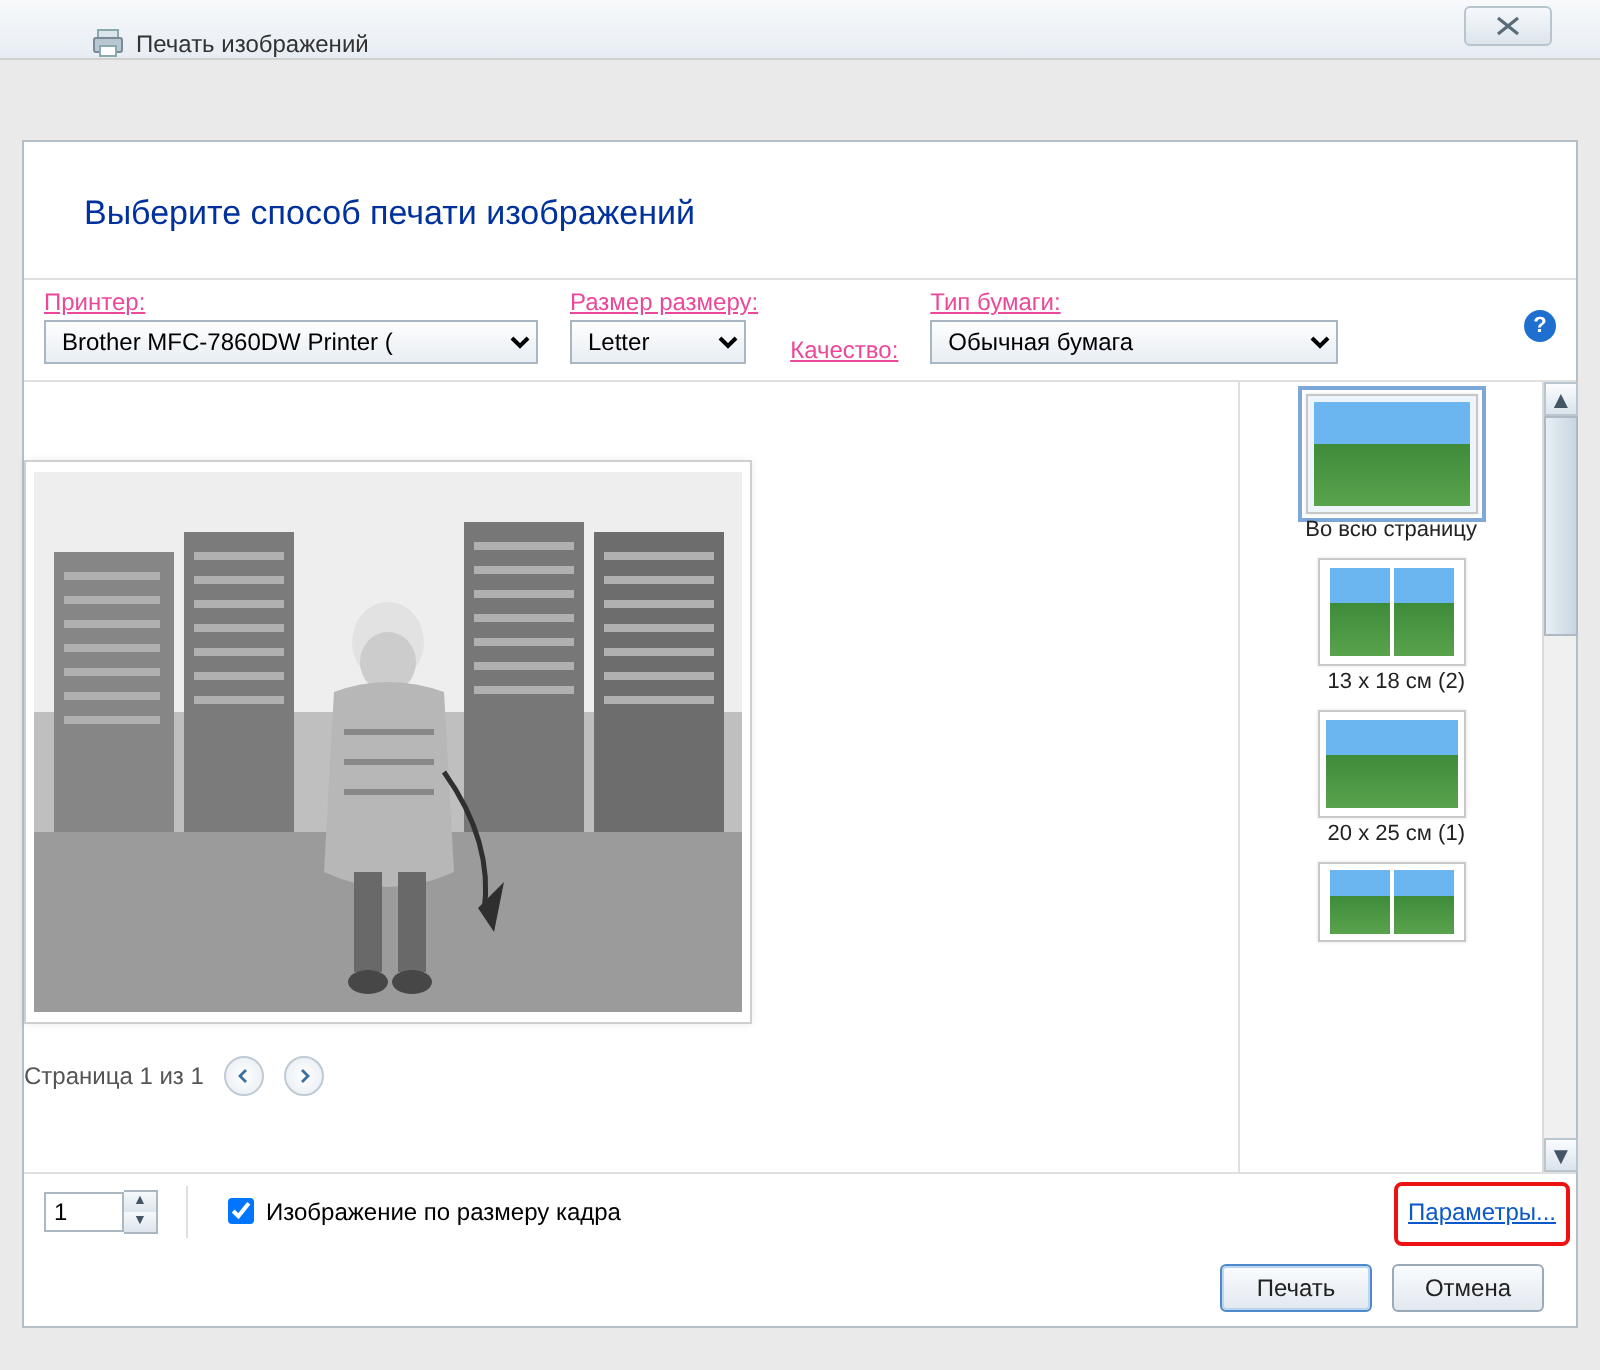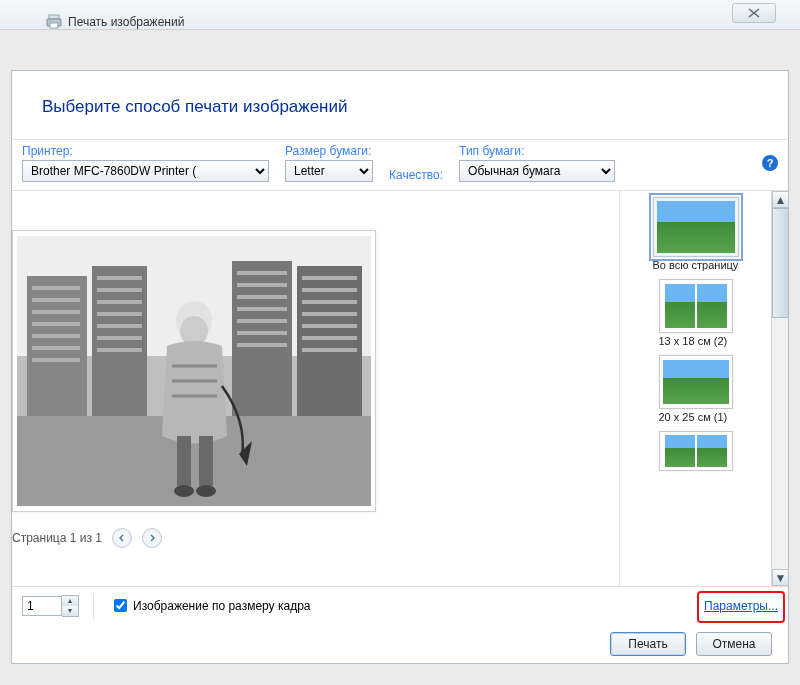--- a/index.html
+++ b/index.html
@@ -6,33 +6,33 @@
 body { background: #eaeaea; width: 800px; height: 685px; overflow: hidden; }
 .titlebar { height: 30px; background: linear-gradient(#f7f9fb,#e7edf3); position: relative; border-bottom: 1px solid #d0d0d0;}
 .close-btn { position:absolute; right:24px; top:3px; width:44px; height:20px; border:1px solid #b8c4ce; border-radius:3px; background:linear-gradient(#f5f8fb,#dde5ec); display:flex; align-items:center; justify-content:center; color:#4a5a66; }
 .window-title { position:absolute; left:34px; top:14px; display:flex; align-items:center; gap:6px; color:#333;margin-left:12px; }
 .printer-icon { width:16px; height:16px; }
 .dialog { position:absolute; left:11px; top:70px; width:778px; height:594px; background:#fff; border:1px solid #b5bfc7;}
 .header-area { padding:26px 0 22px 30px; }
 .header-text { font-size:17px; color:#00319c; }
 .options-row { border-top:1px solid #e0e0e0; border-bottom:1px solid #e0e0e0; padding:4px 10px 8px 10px; display:flex; gap:16px; align-items:flex-end;}
 .opt-col { display:flex; flex-direction:column; gap:2px; }
-.opt-label { color:#3b82f6; }
+.opt-label { color:#ec4899;text-decoration:underline; }
 select.combo { border:1px solid #a7b6c2; background:linear-gradient(#fefefe,#e8eef4); height:22px; padding:1px 4px; }
 .help-btn { margin-left:auto; width:16px; height:16px; border-radius:50%; background:#1e6fcf; color:#fff; display:flex; align-items:center; justify-content:center; font-size:11px; font-weight:bold; align-self:center;}
 .main-area { display:flex; height:395px; }
 .preview-pane { flex:1; display:flex; flex-direction:column; align-items:flex-start; justify-content:center; }
 .preview-frame { width:364px; height:282px; border:1px solid #cfcfcf; background:#fff; box-shadow:0 0 4px rgba(0,0,0,.08); display:flex; align-items:center; justify-content:center; overflow:hidden;}
 .paging { margin-top:16px; display:flex; align-items:center; gap:10px; color:#555;}
 .nav-btn { width:20px; height:20px; border:1px solid #c0cad3; border-radius:50%; background:radial-gradient(#fff,#e5ecf2); display:flex; align-items:center; justify-content:center; color:#3b6fa0;}
 .layouts-pane { width:152px; border-left:1px solid #e0e0e0; padding:6px 4px 0 4px; display:flex; flex-direction:column; align-items:center; gap:8px;}
 .scrollbar { width:17px; background:#f0f0f0; border-left:1px solid #d9d9d9; position:relative;}
 .scroll-arrow { width:17px; height:17px; background:linear-gradient(#fafcfe,#dbe3eb); border:1px solid #b9c5cf; display:flex; align-items:center; justify-content:center; color:#456;}
 .scroll-thumb { position:absolute; top:17px; left:0; width:17px; height:110px; background:linear-gradient(90deg,#e8eef4,#c9d6e2); border:1px solid #aeb9c4;}
-.layout-item { display:flex; flex-direction:column; align-items:flex-start; gap:2px;}
+.layout-item { display:flex; flex-direction:column; align-items:flex-end; gap:2px;}
 .layout-thumb { border:1px solid #c7c7c7; background:#fff; padding:2px; display:flex; gap:2px; align-items:center; justify-content:center; box-shadow:0 0 2px rgba(0,0,0,.1);}
 .layout-thumb.sel { outline:2px solid #7da7d9; outline-offset:2px; background:#eef4fb;}
 .lthumb-img { background:linear-gradient(#6bb6f0 40%,#3e8b3a 40%,#5aa34d); width:66px; height:44px;}
 .lthumb-img.half { width:30px; height:44px;}
 .lcaption{ color:#222; font-size:11px; max-width:130px; text-align:center;}
 .footer { border-top:1px solid #e0e0e0; height:38px; display:flex; align-items:center; padding:0 10px; gap:14px;}
 .spinner { display:flex; align-items:center;}
 .spinner input{ width:40px; height:20px; border:1px solid #abb7c1; text-align:left; padding:0 4px;}
 .spin-btns{ display:flex; flex-direction:column; border:1px solid #abb7c1; border-left:none;}
 .spin-btns div{ width:16px; height:10px; background:linear-gradient(#f6f9fb,#dde5ec); display:flex; align-items:center; justify-content:center; font-size:7px; color:#456;}
@@ -69,29 +69,29 @@
   <div class="header-area">
     <div class="header-text">Выберите способ печати изображений</div>
   </div>
 
   <div class="options-row">
     <div class="opt-col">
       <span class="opt-label">Принтер:</span>
       <select class="combo" style="width:247px"><option>Brother MFC-7860DW Printer ( </option></select>
     </div>
     <div class="opt-col">
-      <span class="opt-label">Размер бумаги:</span>
+      <span class="opt-label">Размер размеру:</span>
       <select class="combo" style="width:88px"><option>Letter</option></select>
     </div>
     <div class="opt-col">
       <span class="opt-label">Качество:</span>
     </div>
     <div class="opt-col">
       <span class="opt-label">Тип бумаги:</span>
-      <select class="combo" style="width:156px"><option>Обычная бумага</option></select>
+      <select class="combo" style="width:204px"><option>Обычная бумага</option></select>
     </div>
     <div class="help-btn">?</div>
   </div>
 
   <div class="main-area">
     <div class="preview-pane">
       <div class="preview-frame">
         <svg class="photo-svg" viewBox="0 0 354 270">
           <rect width="354" height="270" fill="#d9d9d9"></rect>
           <rect x="0" y="0" width="354" height="120" fill="#e9e9e9"></rect>

